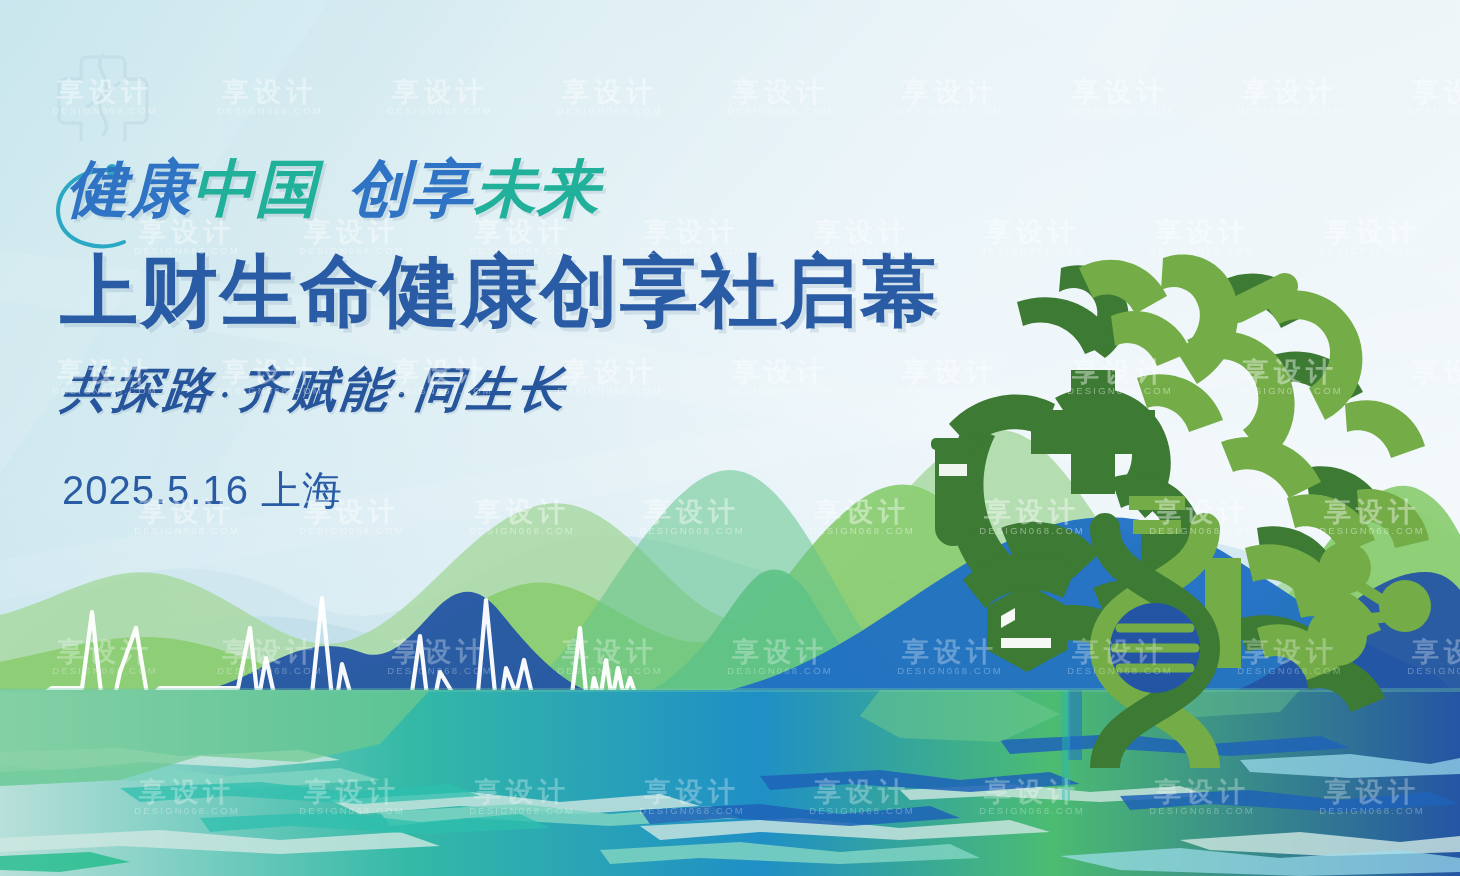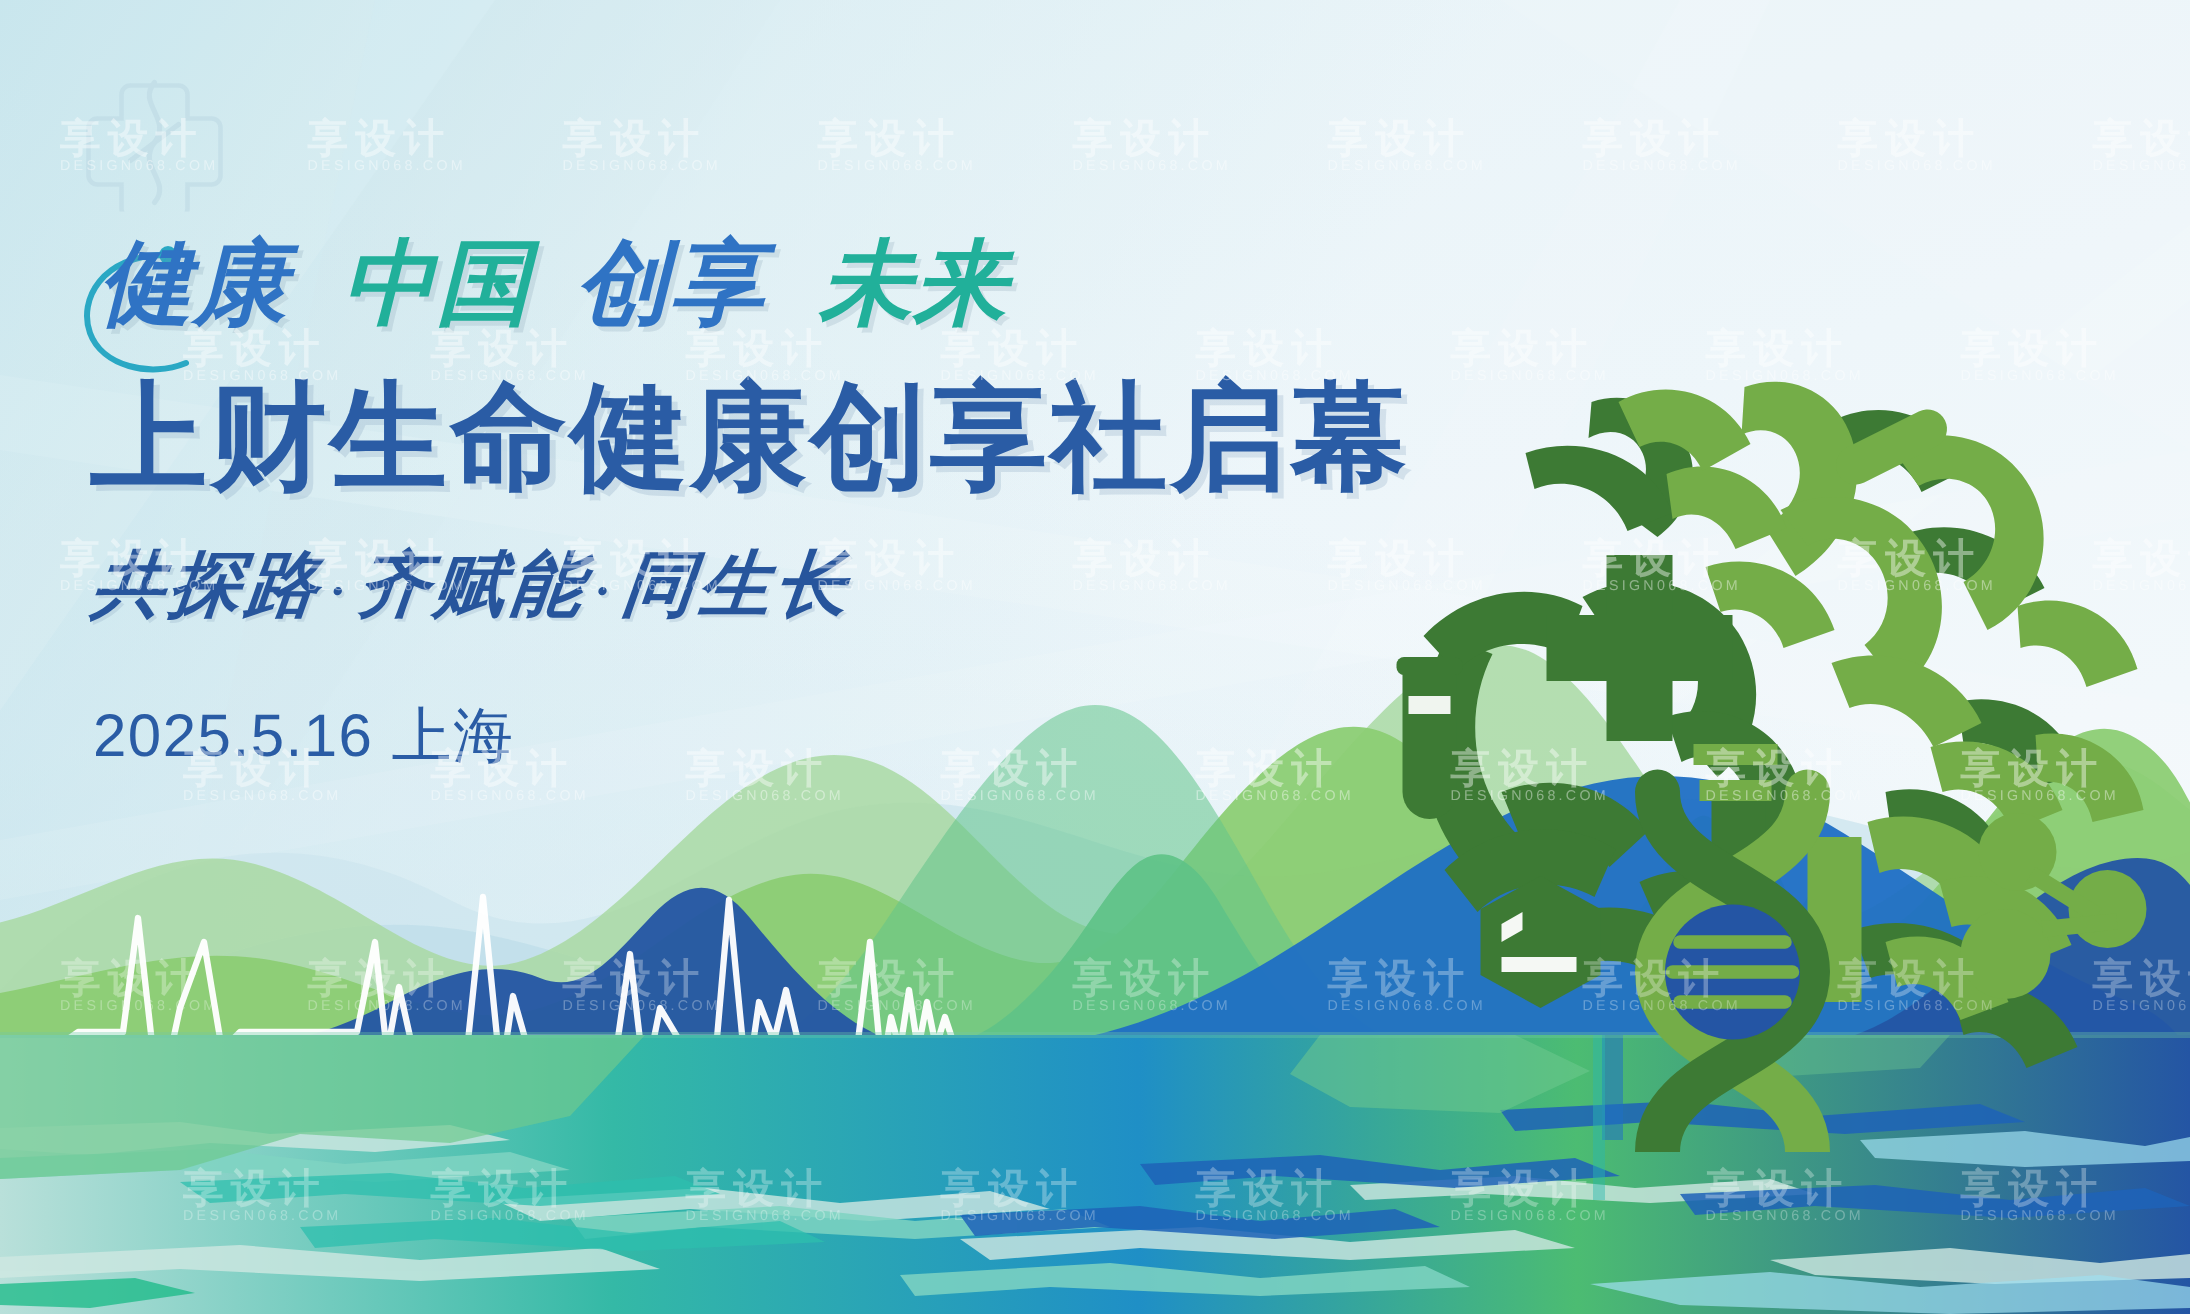--- a/index.html
+++ b/index.html
@@ -17,21 +17,21 @@
   .wash-a{
     background:linear-gradient(120deg,rgba(189,226,233,.85) 0%,rgba(214,236,241,.55) 28%,rgba(235,245,250,.15) 52%,rgba(255,255,255,0) 70%);
   }
   .wash-b{
     background:linear-gradient(200deg,rgba(226,240,246,0) 40%,rgba(206,231,240,.45) 72%,rgba(189,223,234,.55) 100%);
   }
 
   
   .wm{
     position:absolute;
-    text-align:left;
+    text-align:center;
     color:rgba(255,255,255,.42);
     pointer-events:none;
     user-select:none;
     line-height:1.05;
   }
   .wm .wm-cn{font-size:27px;letter-spacing:5px;font-weight:700;}
   .wm .wm-en{font-size:9.5px;letter-spacing:2.2px;}
   .wm.dark .wm-cn,.wm.dark .wm-en{color:rgba(255,255,255,.30);}
 
   
@@ -49,21 +49,21 @@
   .kicker{
     position:absolute;left:66px;top:147px;
     font-size:62px;font-weight:800;
     font-family:"Liberation Sans","DejaVu Sans",sans-serif;
     letter-spacing:1px;
     font-style:italic;
     white-space:nowrap;
     text-shadow:3px 3px 0 rgba(120,150,170,.20);
   }
   .kicker .k-blue{color:#2f73c4;margin-top:40px;}
-  .kicker .k-teal{color:#21b09a;margin-left:36px;}
+  .kicker .k-teal{color:#21b09a;}
   .kicker .k-gap{display:inline-block;width:30px;}
 
   .headline{
     position:absolute;left:60px;top:240px;
     font-size:78px;font-weight:800;
     color:#2a5ca5;
     letter-spacing:2px;
     white-space:nowrap;
     text-shadow:4px 4px 0 rgba(120,150,180,.22);
   }

